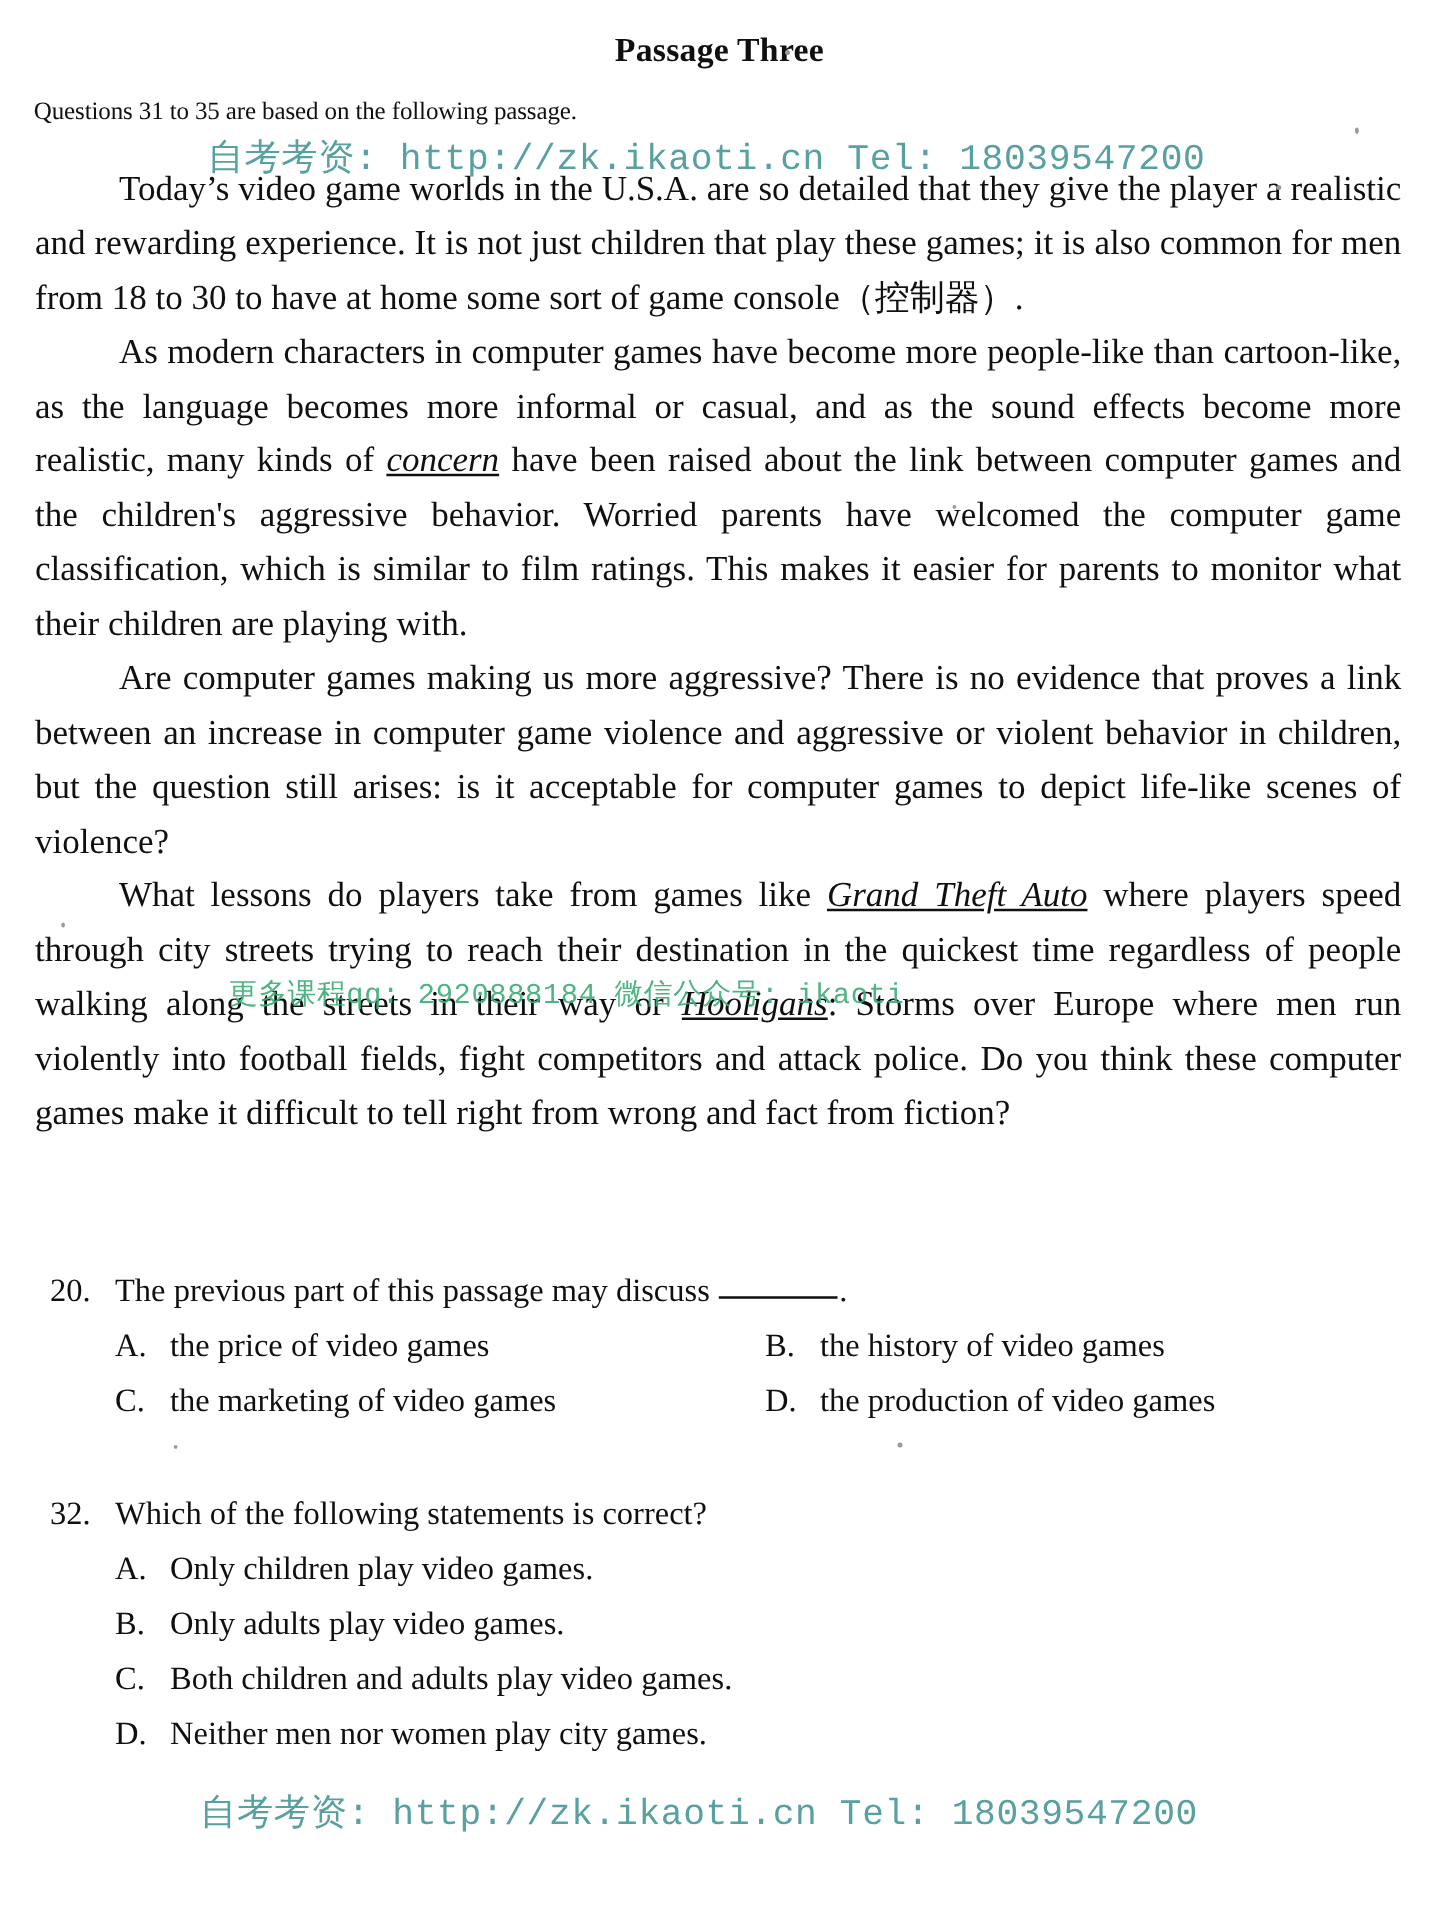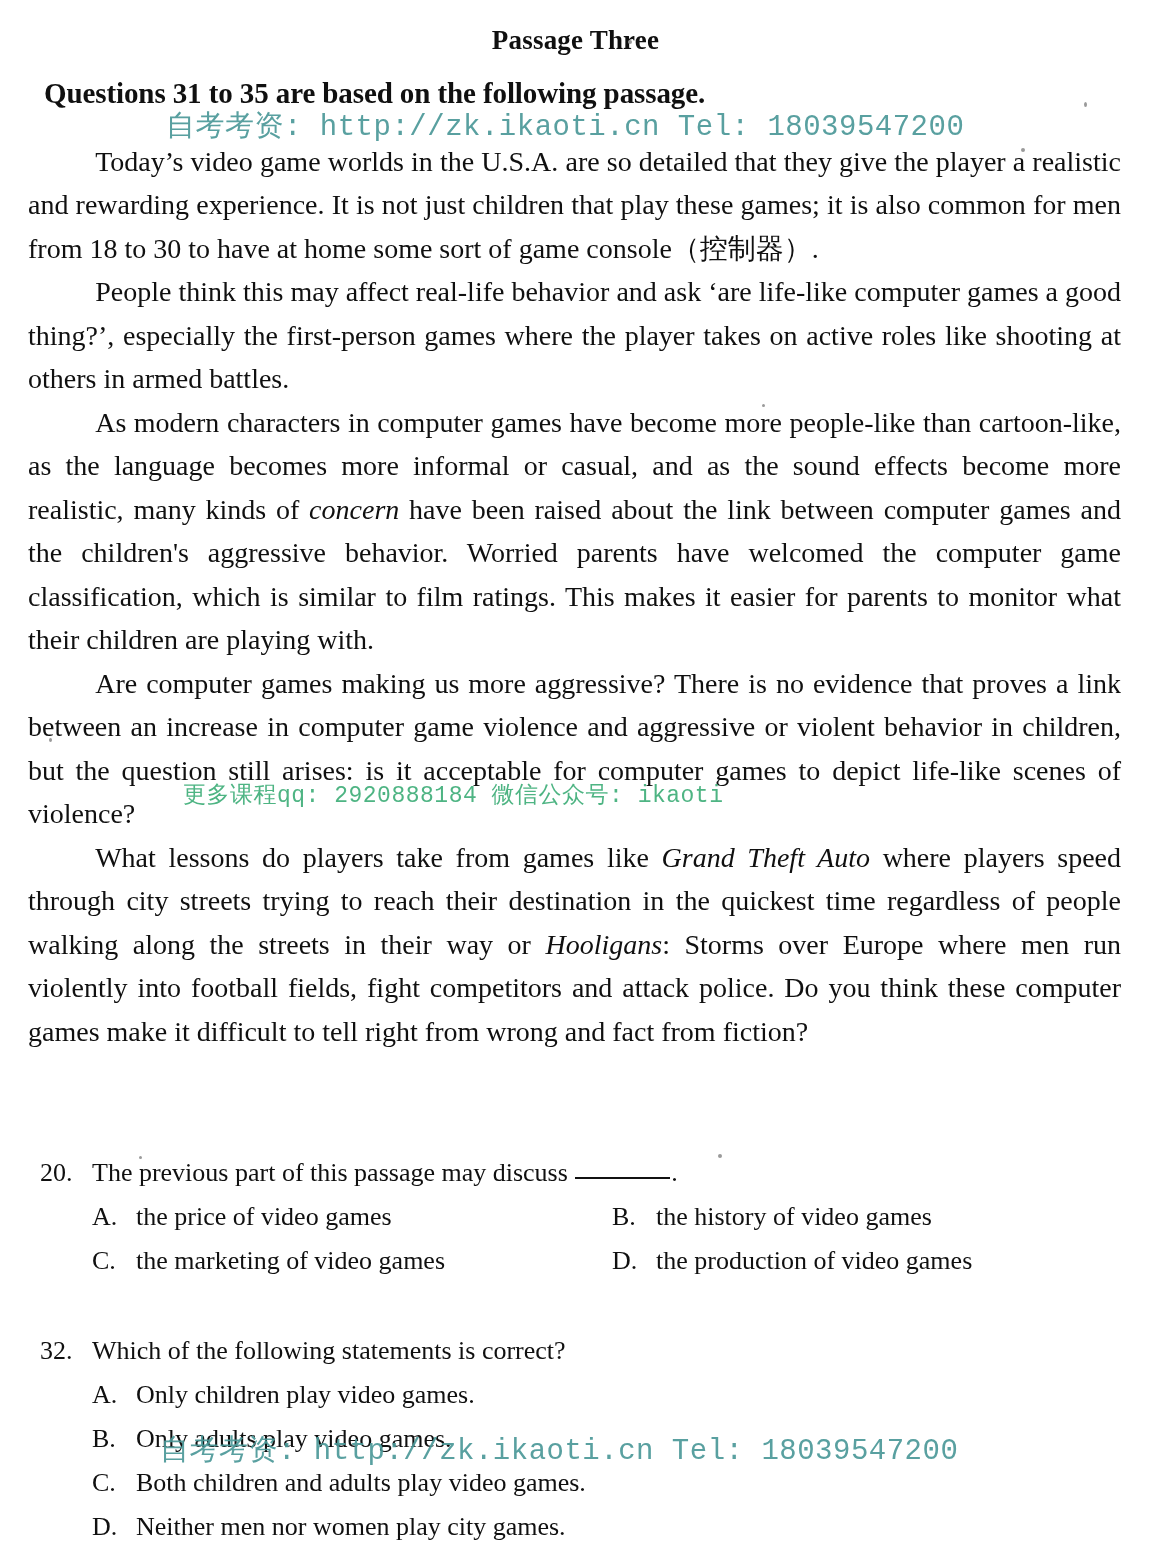--- a/index.html
+++ b/index.html
@@ -27,41 +27,41 @@
   
   .passage-title {
     text-align: center;
     font-size: 27px;
     font-weight: bold;
     letter-spacing: 0.2px;
     margin: 26px 0 0 0;
     line-height: 1.1;
   }
   .questions-line {
-    font-size: 29px;
-    font-weight: bold;
-    margin: 22px 0 0 44px;
+    font-size: 20px;
+    font-weight: normal;
+    margin: 22px 0 0 27px;
     line-height: 1.1;
     letter-spacing: -0.1px;
   }
 
   
   .passage-body {
     margin: 30px 30px 0 28px;
     font-size: 28px;
     line-height: 43.5px;
     text-align: justify;
     text-justify: inter-word;
   }
   .passage-body p {
     margin: 0 0 0 0;
     text-indent: 2.4em;
   }
   .passage-body p + p { margin-top: 0px; }
-  .passage-body i { font-style: italic; }
+  .passage-body i { font-style: italic; text-decoration: underline; }
 
   
   .questions {
     margin: 54px 0 0 0;
     font-size: 26px;
   }
   .q-block { margin-bottom: 2px; }
   .q-stem {
     display: flex;
     align-items: baseline;
@@ -128,21 +128,20 @@
 <body>
 
 <div class="page">
 
   <div class="passage-title">Passage Three</div>
 
   <div class="questions-line">Questions 31 to 35 are based on the following passage.</div>
 
   <div class="passage-body">
     <p id="p1"><span>Today’s video game worlds in the U.S.A. are so detailed that they give the player a realistic and rewarding experience. It is not just children that play these games; it is also common for men from 18 to 30 to have at home some sort of game console（控制器）.</span></p>
-    <p id="p2"><span>People think this may affect real-life behavior and ask ‘are life-like computer games a good thing?’, especially the first-person games where the player takes on active roles like shooting at others in armed battles.</span></p>
     <p id="p3"><span>As modern characters in computer games have become more people-like than cartoon-like, as the language becomes more informal or casual, and as the sound effects become more realistic, many kinds of </span><i>concern</i><span> have been raised about the link between computer games and the children's aggressive behavior. Worried parents have welcomed the computer game classification, which is similar to film ratings. This makes it easier for parents to monitor what their children are playing with.</span></p>
     <p id="p4"><span>Are computer games making us more aggressive? There is no evidence that proves a link between an increase in computer game violence and aggressive or violent behavior in children, but the question still arises: is it acceptable for computer games to depict life-like scenes of violence?</span></p>
     <p id="p5"><span>What lessons do players take from games like </span><i>Grand Theft Auto</i><span> where players speed through city streets trying to reach their destination in the quickest time regardless of people walking along the streets in their way or </span><i>Hooligans</i><span>: Storms over Europe where men run violently into football fields, fight competitors and attack police. Do you think these computer games make it difficult to tell right from wrong and fact from fiction?</span></p>
   </div>
 
   <div class="questions">
 
     <div class="q-block">
       <div class="q-stem">
         <span class="q-num">20.</span>

